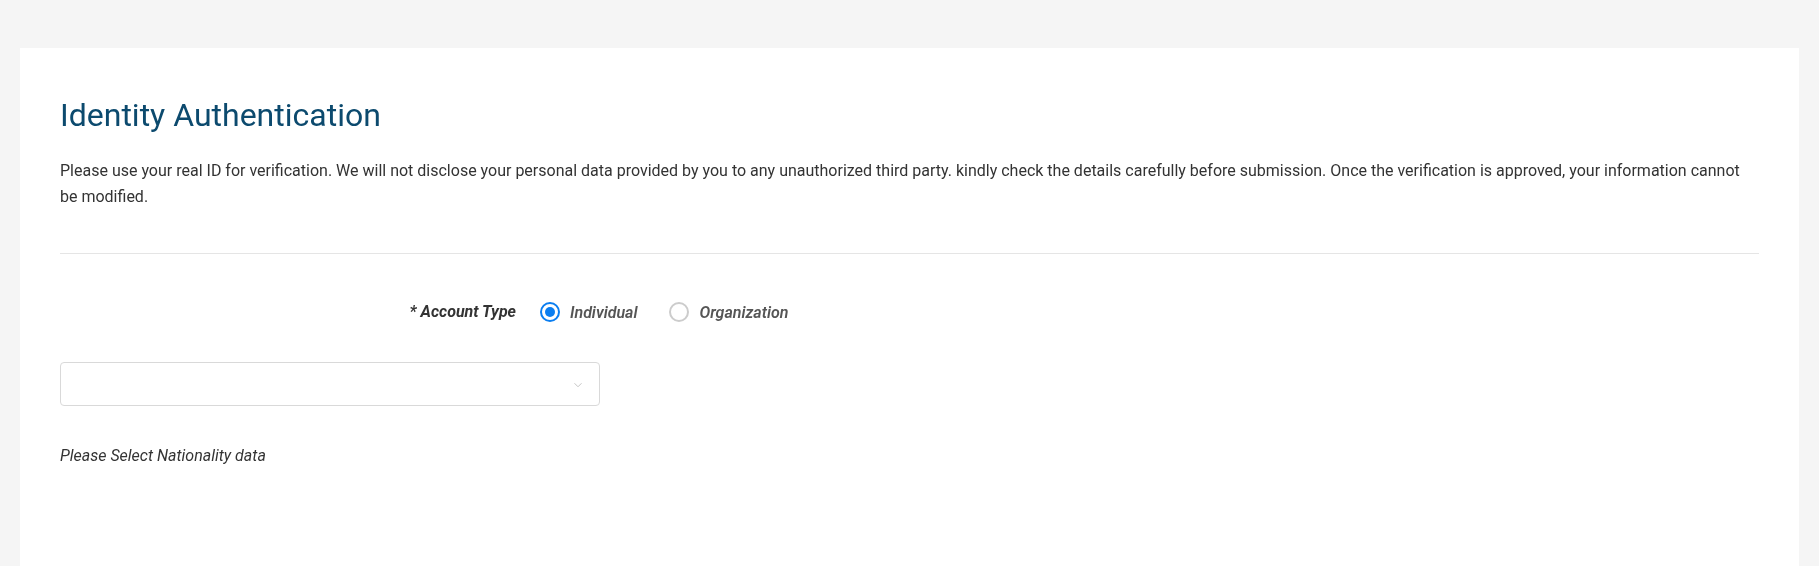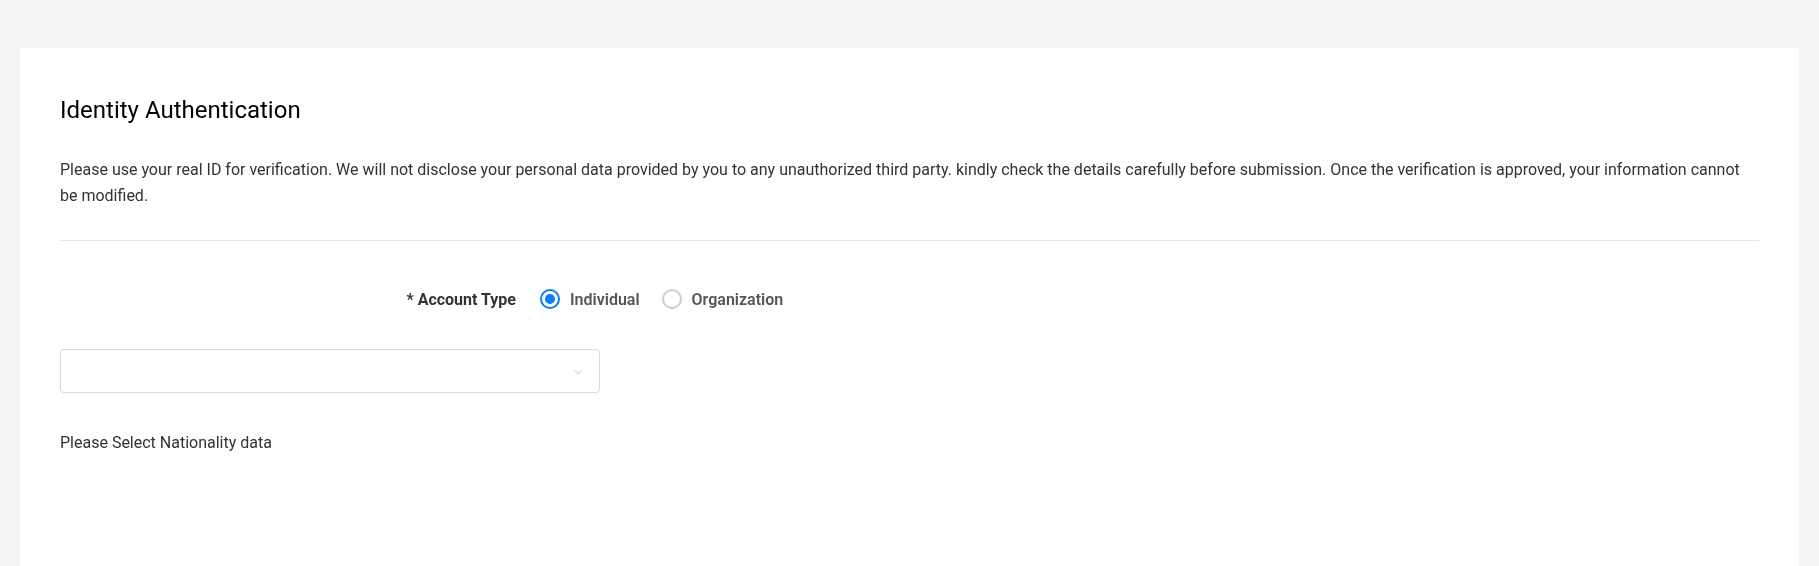--- a/index.html
+++ b/index.html
@@ -18,61 +18,62 @@
       padding-top: 48px;
       padding-left: 20px;
       padding-right: 20px;
     }
     .card {
       background: #fff;
       padding: 48px 40px 40px 40px;
       min-height: 520px;
     }
     .page-title {
-      font-size: 24px;
+      font-size: 32px;
       font-weight: 400;
-      color: #000000;
-      margin-bottom: 33px;
+      color: #0c4a6e;
+      margin-bottom: 24px;
     }
     .description {
       font-size: 16px;
       color: #333;
       line-height: 1.6;
-      margin-bottom: 32px;
+      margin-bottom: 44px;
     }
     .divider {
       border: none;
       border-top: 1px solid #e5e5e5;
       margin-bottom: 48px;
     }
     .form-row {
       display: flex;
-      align-items: flex-end;
+      align-items: flex-start;
       margin-bottom: 40px;
+      font-style: italic;
     }
     .form-label {
       width: 480px;
       text-align: right;
       font-size: 16px;
       font-weight: 700;
       color: #333;
       padding-right: 24px;
     }
     .form-label .asterisk {
       margin-right: 4px;
     }
     .form-control-area {
       flex: 1;
       display: flex;
       align-items: center;
     }
     .radio-group {
       display: flex;
       align-items: center;
-      gap: 22px;
+      gap: 32px;
     }
     .radio-item {
       display: flex;
       align-items: center;
       gap: 10px;
       cursor: pointer;
     }
     .radio-circle {
       width: 20px;
       height: 20px;

